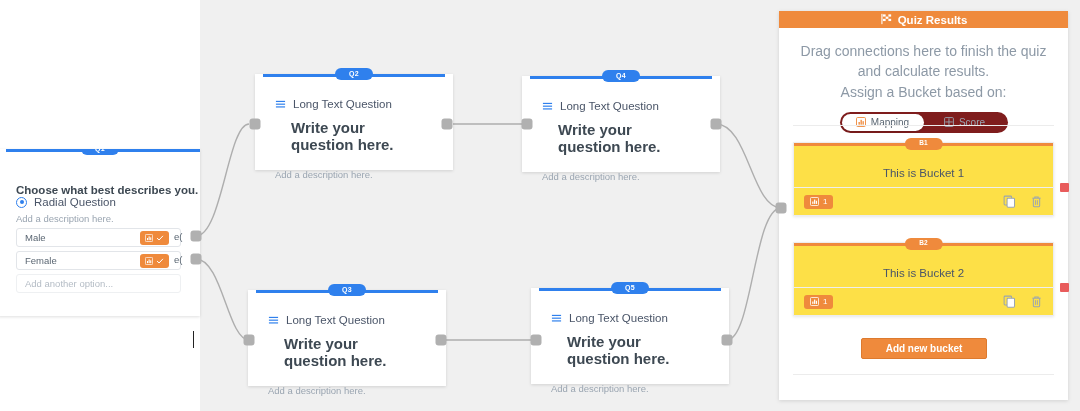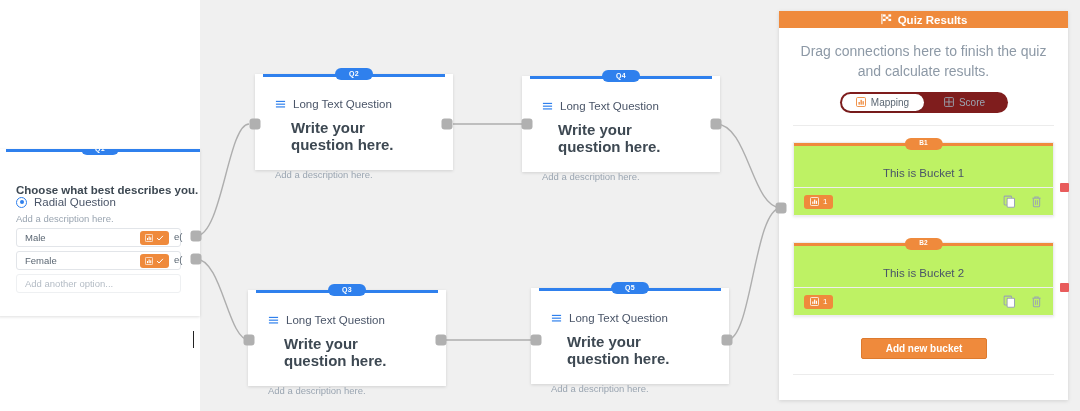--- a/index.html
+++ b/index.html
@@ -212,21 +212,21 @@
     position: absolute;
     left: 14px; right: 14px;
     height: 1px; background: #ececec;
   }
 
   
   .bucket {
     position: absolute;
     left: 14px;
     width: 261px; height: 74px;
-    background: #bef264;
+    background: #fde047;
     border: 1px solid #ededed;
     box-shadow: 0 1px 3px rgba(0,0,0,0.10);
   }
   .bucket .btopbar {
     position: absolute; left: 0; right: 0; top: 0;
     height: 3px; background: #ef8a3c;
   }
   .bucket .bbadge {
     position: absolute; top: -5px; left: 50%;
     transform: translateX(-50%);
@@ -457,20 +457,21 @@
           <rect x="6.6" y="4.2" width="3.2" height="2.6" fill="#ffffff"></rect>
           <rect x="3.4" y="6.8" width="3.2" height="2.6" fill="#ffffff"></rect>
           <rect x="9.8" y="6.8" width="3.2" height="2.6" fill="#ffffff"></rect>
         </svg>
       </span>
       <span>Quiz Results</span>
     </div>
 
     <div class="pintro">
       <div>Drag connections here to finish the quiz and calculate results.</div>
+      <div>Assign a Bucket based on:</div>
     </div>
 
     <div class="toggle">
       <div class="tseg active">
         <svg width="10" height="10" viewBox="0 0 12 12">
           <rect x="0.6" y="0.6" width="10.8" height="10.8" rx="1.4" fill="none" stroke="#ef8a3c" stroke-width="1.1"></rect>
           <rect x="3" y="6" width="1.6" height="3.2" fill="#ef8a3c"></rect>
           <rect x="5.4" y="3.4" width="1.6" height="5.8" fill="#ef8a3c"></rect>
           <rect x="7.8" y="5" width="1.6" height="4.2" fill="#ef8a3c"></rect>
         </svg>

